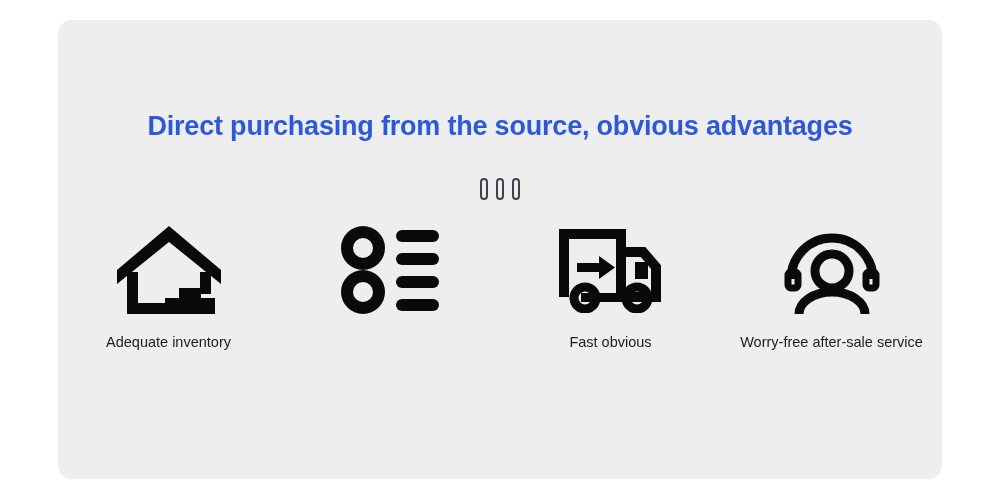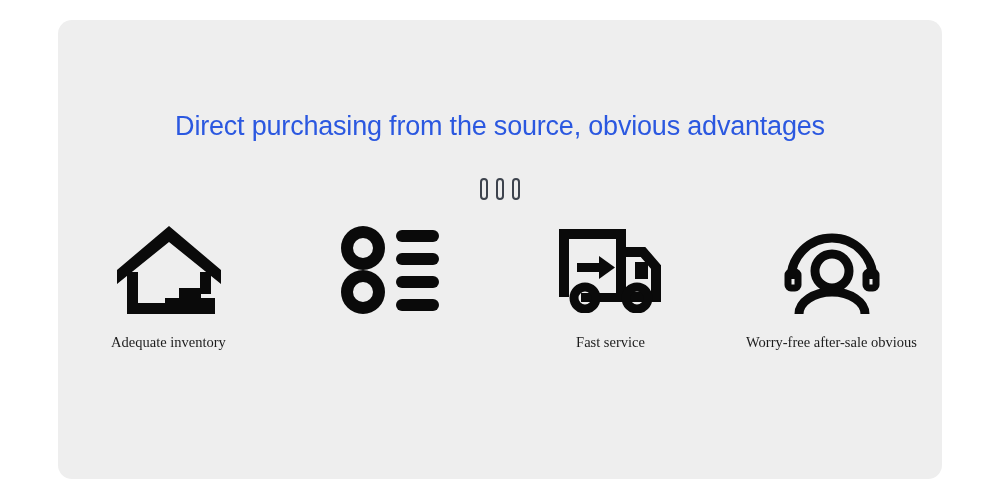--- a/index.html
+++ b/index.html
@@ -29,21 +29,21 @@
     border-radius: 14px;
     box-sizing: border-box;
   }
   .headline {
     position: absolute;
     left: 0;
     top: 91px;
     width: 884px;
     text-align: center;
     font-size: 27px;
-    font-weight: normal;
+    font-weight: bold;
     letter-spacing: -0.2px;
     color: #2b58e0;
     white-space: nowrap;
   }
   .divider {
     position: absolute;
     left: 0;
     top: 158px;
     width: 884px;
     display: flex;
@@ -61,21 +61,20 @@
   }
   .features {
     position: absolute;
     left: 0;
     top: 200px;
     width: 884px;
     display: flex;
     flex-direction: row;
     align-items: flex-start;
     justify-content: space-around;
-    font-family: Liberation Serif, serif;
   }
   .feature {
     width: 210px;
     display: flex;
     flex-direction: column;
     align-items: center;
   }
   .feature .icon-wrap {
     height: 100px;
     display: flex;
@@ -167,38 +166,38 @@
               <path d="M76 35h13v17H76z"></path>
 
               <rect x="22" y="66" width="58" height="9"></rect>
             </g>
             <g fill="none" stroke="#0a0a0a" stroke-width="9">
               <circle cx="26" cy="71" r="11"></circle>
               <circle cx="78" cy="71" r="11"></circle>
             </g>
           </svg>
         </div>
-        <div class="caption">Fast service</div>
+        <div class="caption">Fast obvious</div>
       </div>
 
       <div class="feature">
         <div class="icon-wrap">
           <svg width="98" height="88" viewBox="0 0 98 88" aria-hidden="true">
             <g fill="none" stroke="#0a0a0a" stroke-width="9" stroke-linecap="butt">
 
               <path d="M8 53a41 41 0 0 1 82 0"></path>
 
               <circle cx="49" cy="45" r="17"></circle>
 
               <path d="M16 88a33 22 0 0 1 66 0"></path>
             </g>
             <g fill="none" stroke="#0a0a0a" stroke-width="7">
               <rect x="5" y="46" width="10" height="16" rx="3"></rect>
               <rect x="83" y="46" width="10" height="16" rx="3"></rect>
             </g>
           </svg>
         </div>
-        <div class="caption">Worry-free after-sale obvious</div>
+        <div class="caption">Worry-free after-sale service</div>
       </div>
 
     </div>
   </div>
 </div>
 
 </body></html>

